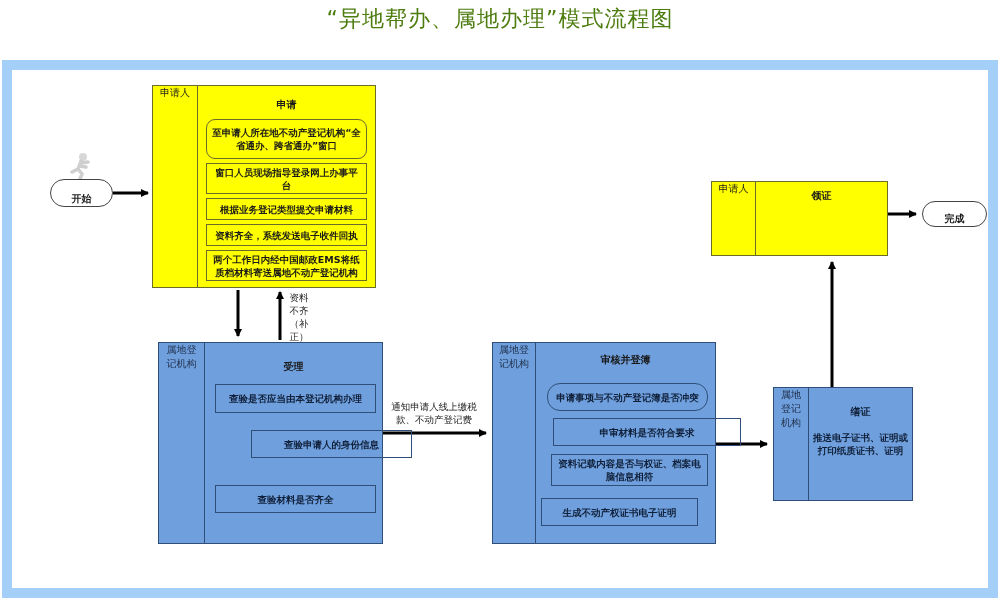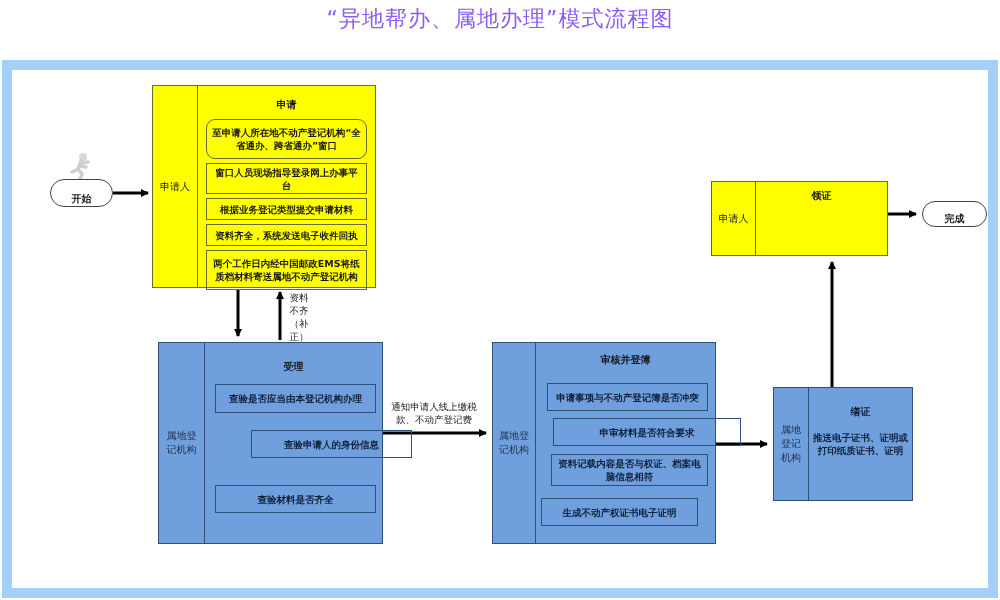--- a/index.html
+++ b/index.html
@@ -4,33 +4,33 @@
 <style>
   html, body { margin:0; padding:0; }
   body {
     width:1000px; height:600px; position:relative; overflow:hidden;
     background:#ffffff;
     font-family: "DejaVu Sans", "Liberation Sans", sans-serif;
     color:#1a1a1a;
   }
   .title {
     position:absolute; left:0; top:4px; width:1000px; text-align:center;
-    font-size:22px; color:#8b5cf6; letter-spacing:1px;
+    font-size:22px; color:#4d7c0f; letter-spacing:1px;
   }
   .frame {
     position:absolute; left:2px; top:60px; width:976px; height:518px;
     border:10px solid #a3cff8; background:#ffffff;
   }
   .box { position:absolute; border:1px solid #555; box-sizing:border-box; }
   .yellow { background:#ffff00; border-color:#6b6b2a; }
   .blue { background:#6f9fdc; border-color:#2f4f7a; }
   .lane {
     position:absolute; top:0; bottom:0; left:0; box-sizing:border-box;
     border-right:1px solid #555;
-    display:flex; align-items:center; justify-content:center; text-align:center;
+    display:flex; align-items:flex-start; justify-content:center; text-align:center;
     font-size:10px; line-height:14px;
   }
   .yellow .lane { border-right-color:#6b6b2a; }
   .blue .lane { border-right-color:#2f4f7a; color:#1f2f4a; }
   .head {
     position:absolute; text-align:center; font-size:10px; font-weight:bold;
   }
   .item {
     position:absolute; box-sizing:border-box; display:flex; align-items:center; justify-content:center;
     text-align:center; font-size:9.5px; line-height:13px; font-weight:bold; padding:0 4px;
@@ -89,21 +89,21 @@
 
 <div class="box yellow" style="left:152px; top:85px; width:224px; height:203px;">
   <div class="lane" style="width:45px;">
     <span>申请人</span>
   </div>
   <div class="head" style="left:45px; right:0; top:12px;">申请</div>
   <div class="item" style="left:53px; top:33px; width:161px; height:40px;border-radius:9px;">至申请人所在地不动产登记机构“全省通办、跨省通办”窗口</div>
   <div class="item" style="left:53px; top:77px; width:161px; height:31px;">窗口人员现场指导登录网上办事平台</div>
   <div class="item" style="left:53px; top:112px; width:161px; height:22px;">根据业务登记类型提交申请材料</div>
   <div class="item" style="left:53px; top:138px; width:161px; height:22px;">资料齐全，系统发送电子收件回执</div>
-  <div class="item" style="left:53px; top:164px; width:161px; height:40px;">两个工作日内经中国邮政EMS将纸质档材料寄送属地不动产登记机构</div>
+  <div class="item" style="left:53px; top:164px; width:161px; height:31px;">两个工作日内经中国邮政EMS将纸质档材料寄送属地不动产登记机构</div>
 </div>
 
 <div class="note" style="left:287px; top:291px; width:24px;">
   <div>资料</div>
   <div>不齐</div>
   <div>（补</div>
   <div>正）</div>
 </div>
 
 <div class="box blue" style="left:158px; top:342px; width:225px; height:202px;">
@@ -125,21 +125,21 @@
 </div>
 
 <div class="box blue" style="left:492px; top:342px; width:224px; height:202px;">
   <div class="lane" style="width:43px;">
     <div>
       <div>属地登</div>
       <div>记机构</div>
     </div>
   </div>
   <div class="head" style="left:43px; right:0; top:10px;">审核并登簿</div>
-  <div class="item" style="left:54px; top:40px; width:161px; height:28px;">申请事项与不动产登记簿是否冲突</div>
+  <div class="item" style="left:54px; top:40px; width:161px; height:28px;border-radius:13px;">申请事项与不动产登记簿是否冲突</div>
   <div class="item" style="left:60px; top:75px; width:188px; height:28px;">申审材料是否符合要求</div>
   <div class="item" style="left:58px; top:111px; width:157px; height:32px;">资料记载内容是否与权证、档案电脑信息相符</div>
   <div class="item" style="left:48px; top:155px; width:157px; height:28px;">生成不动产权证书电子证明</div>
 </div>
 
 <div class="box blue" style="left:773px; top:387px; width:140px; height:114px;">
   <div class="lane" style="width:35px;">
     <div>
       <div>属地</div>
       <div>登记</div>

